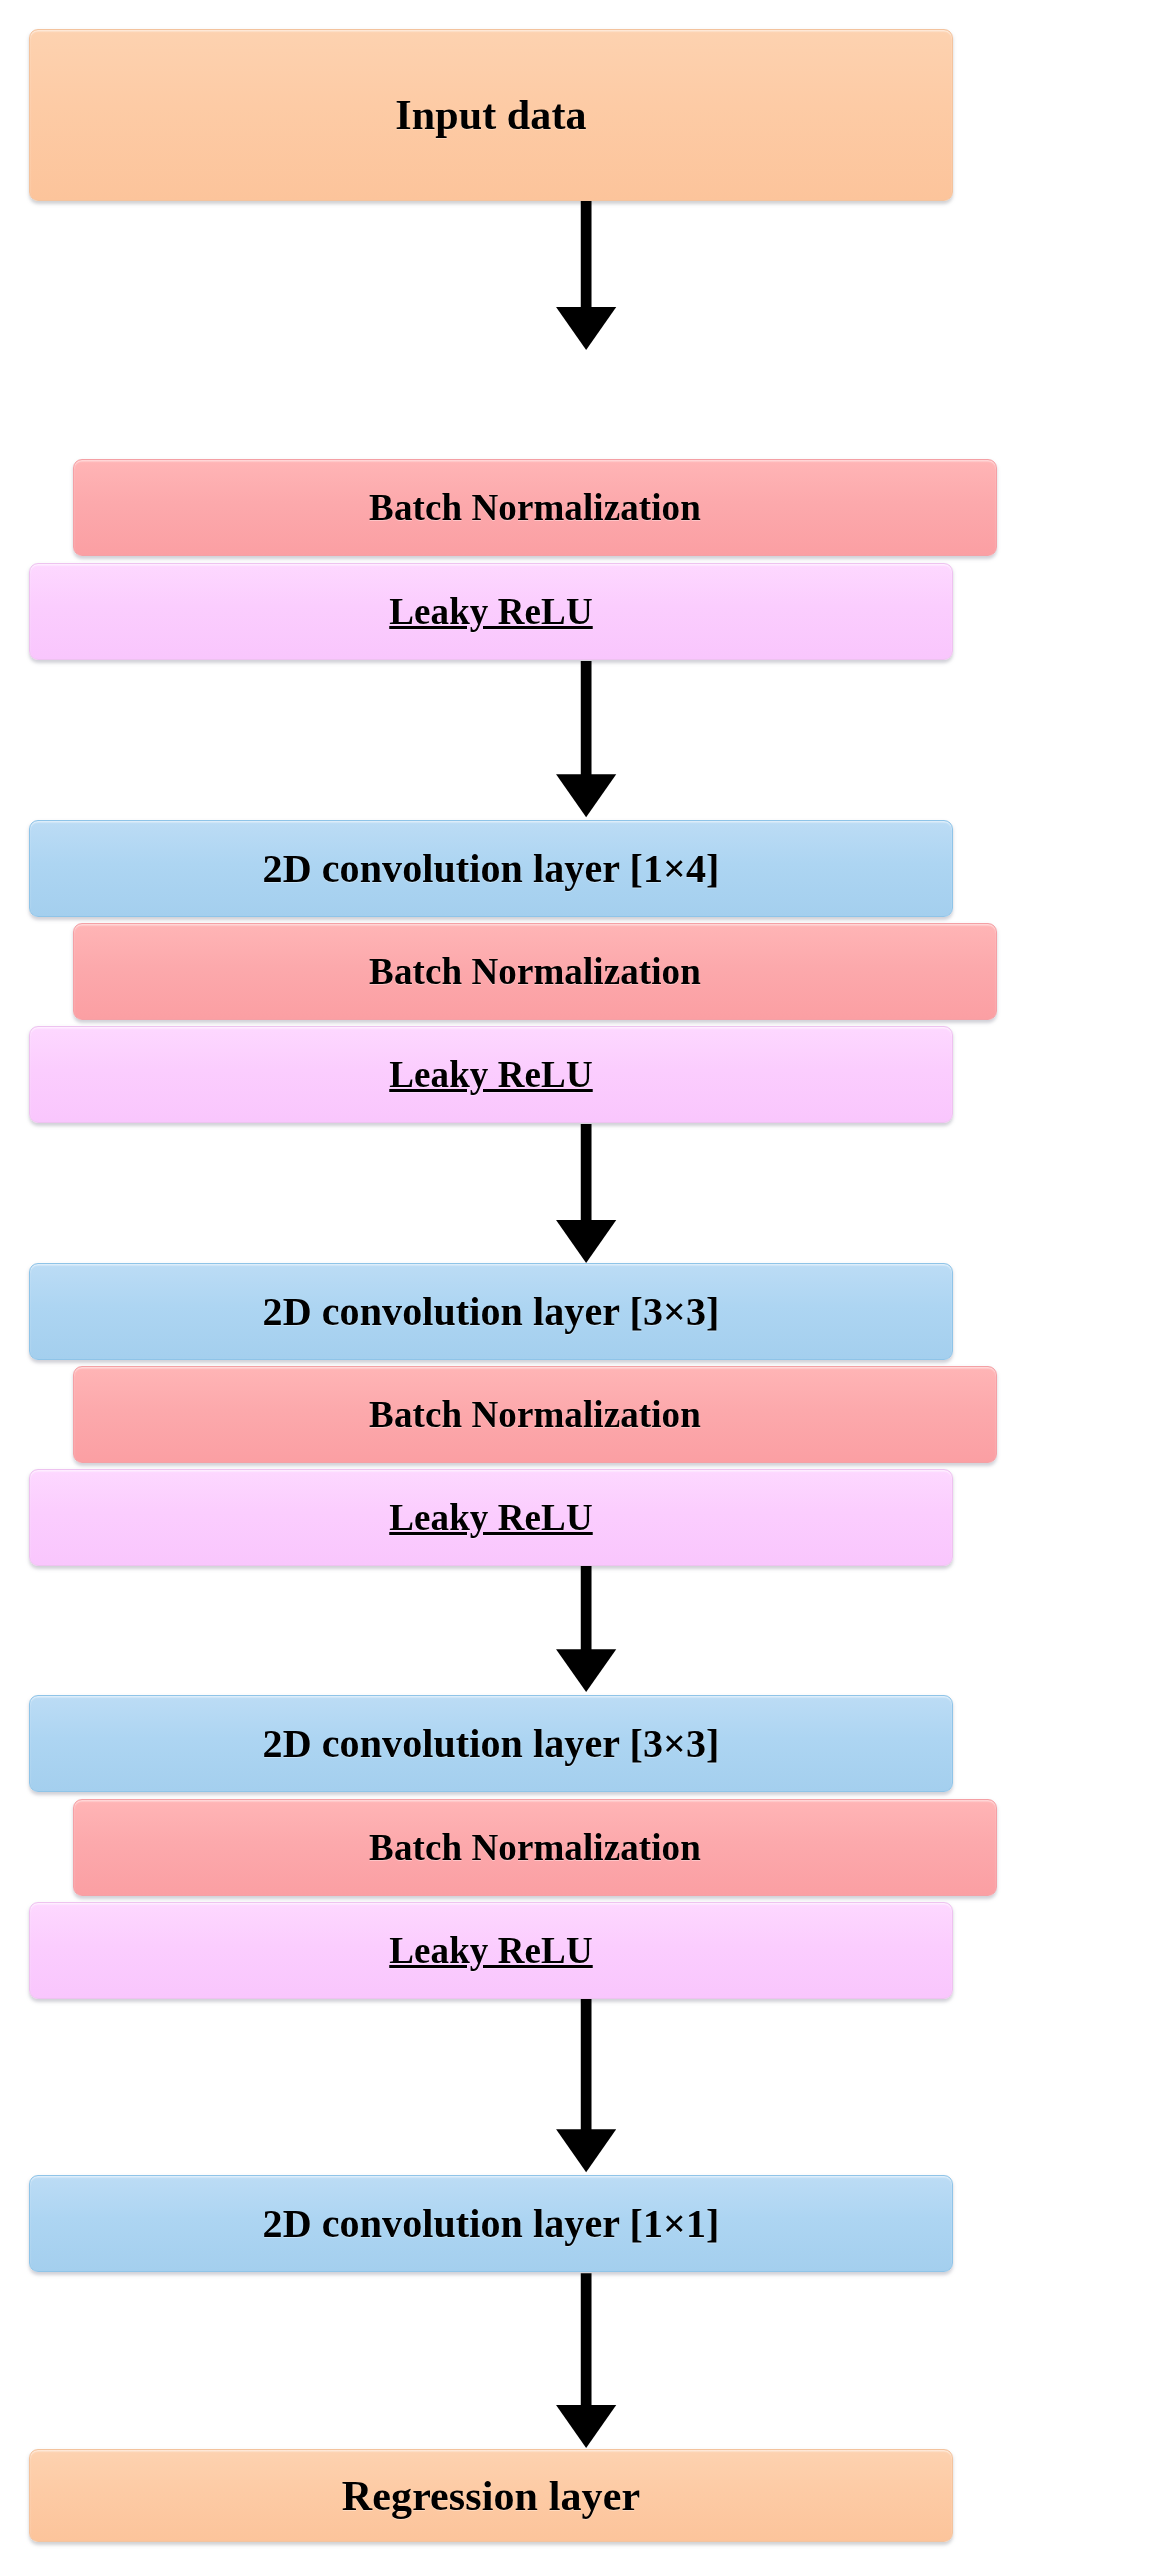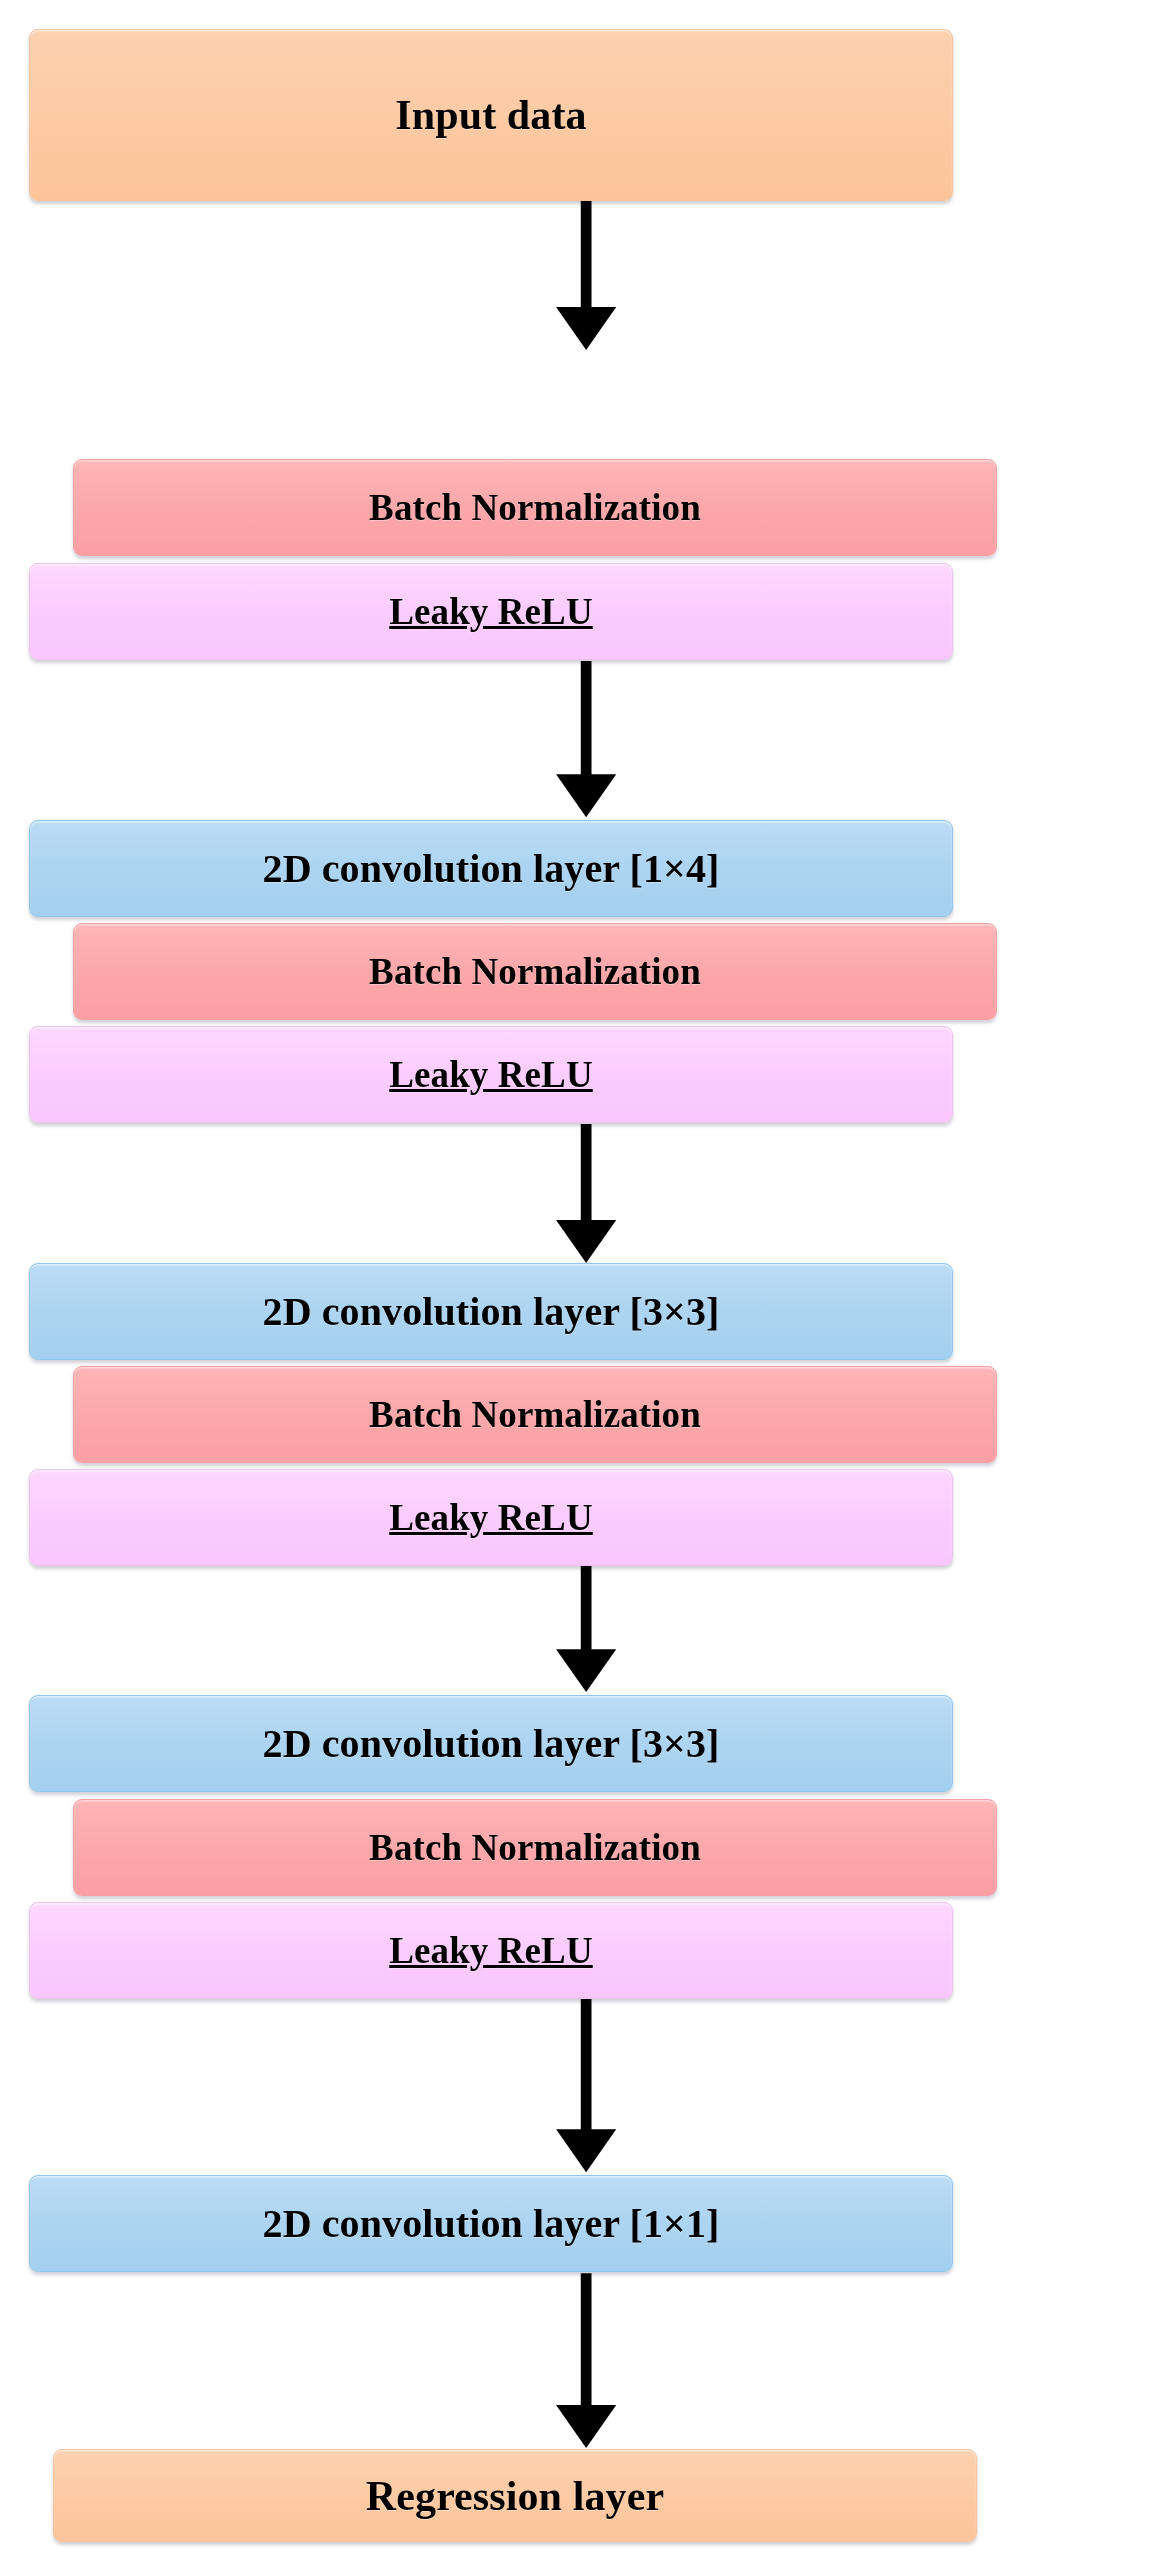--- a/index.html
+++ b/index.html
@@ -168,18 +168,18 @@
     <span class="label fs-conv">2D convolution layer [1×1]</span>
   </div>
 
   <div class="arrow" style="top:2273px; height:178px;">
     <svg width="1173" height="178" viewBox="0 0 1637 248" xmlns="http://www.w3.org/2000/svg">
       <line x1="818" y1="0" x2="818" y2="204" stroke="#000000" stroke-width="15"></line>
       <polygon points="818,244 776,184 860,184" fill="#000000"></polygon>
     </svg>
   </div>
 
-  <div class="node node-peach" style="top:2449px; height:93px;margin-left:24px;">
+  <div class="node node-peach" style="top:2449px; height:93px;">
     <span class="label fs-big">Regression layer</span>
   </div>
 
 </div>
 
 
 </body></html>

